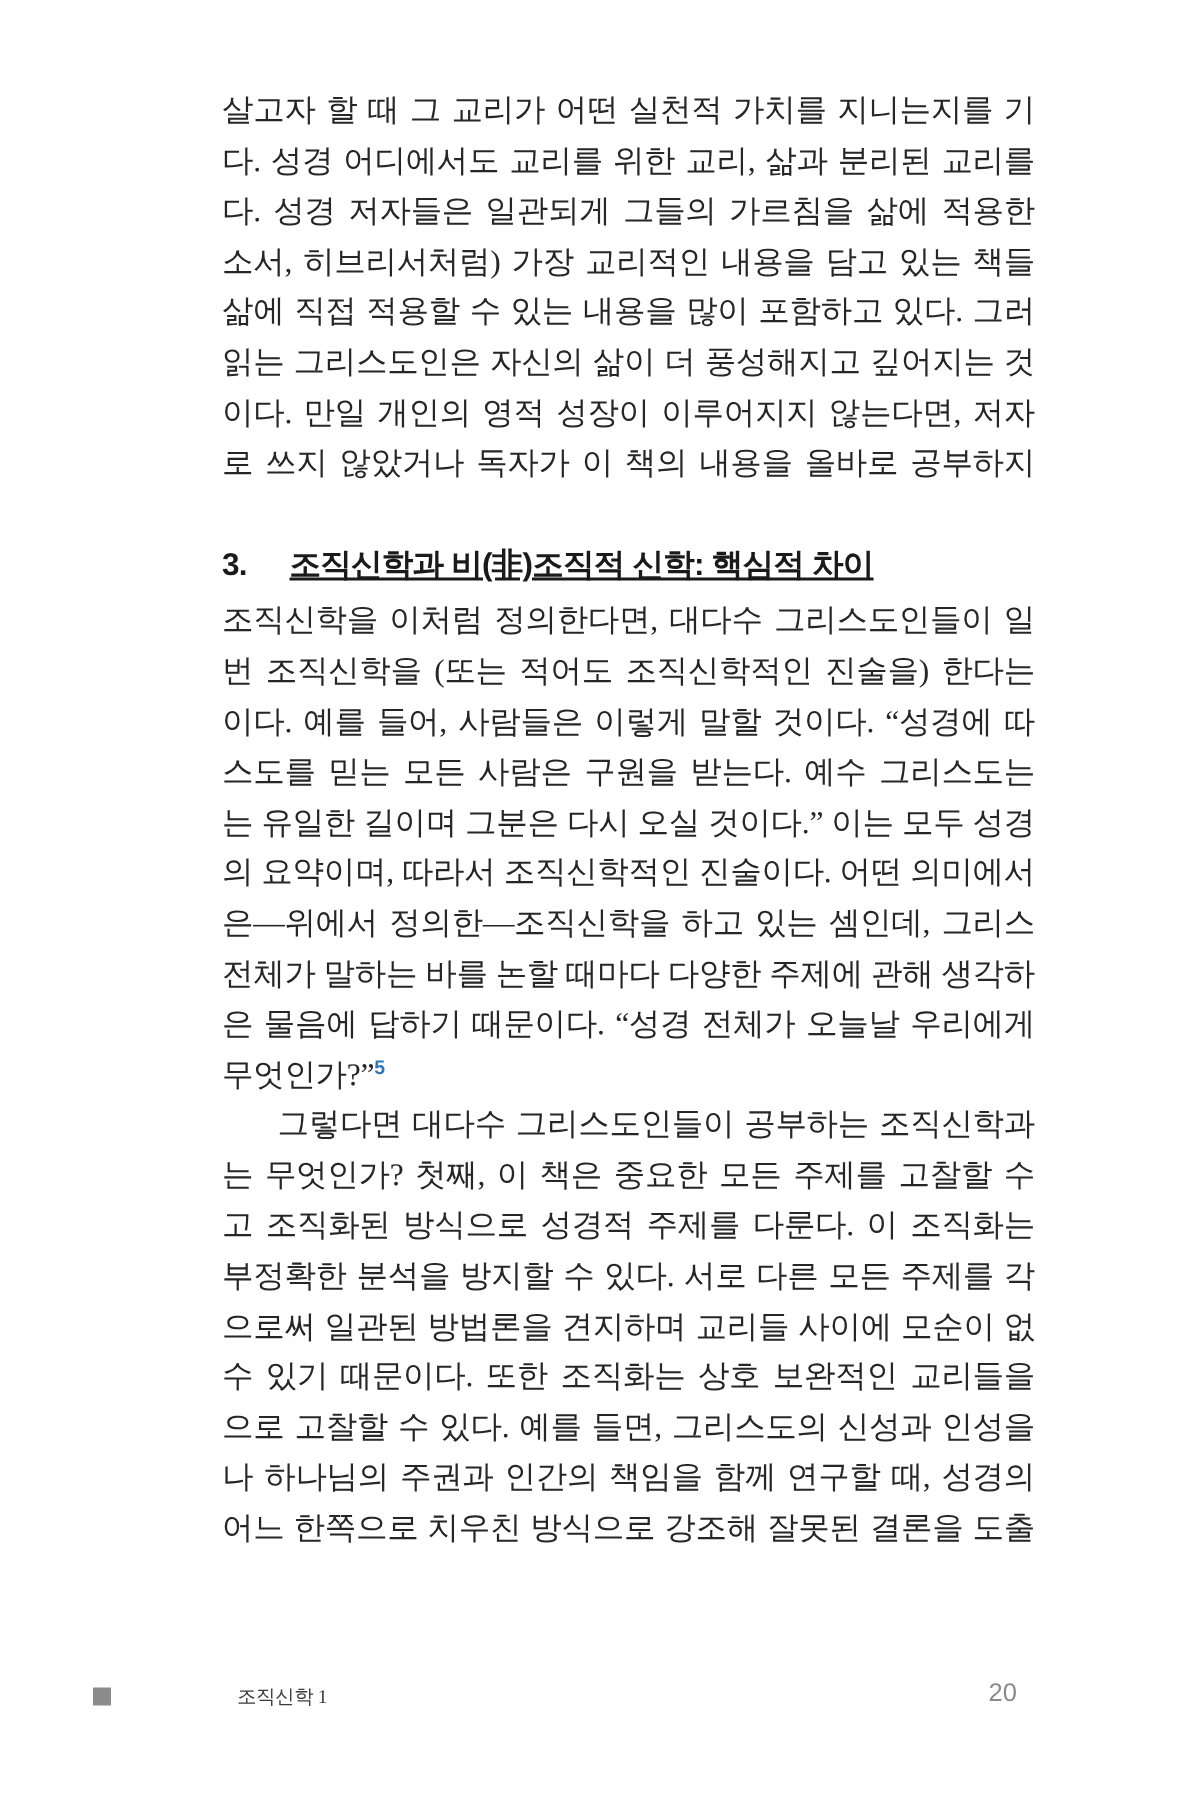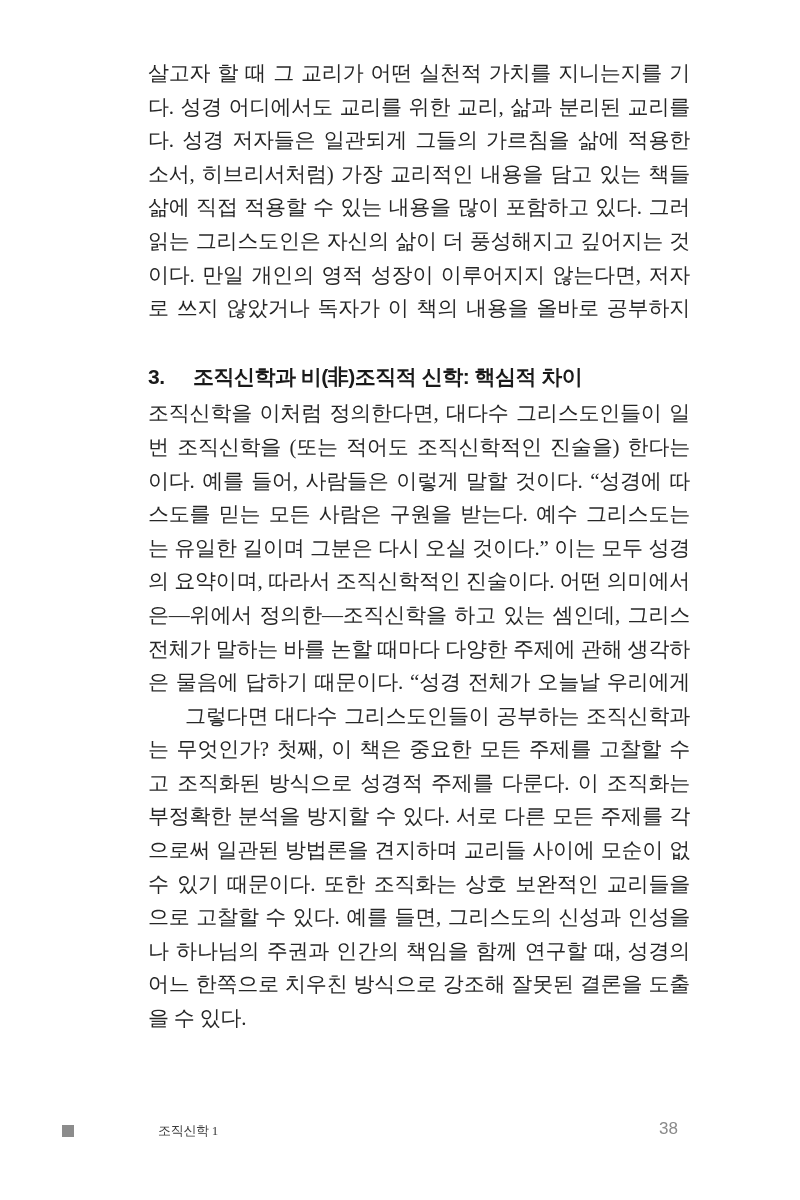--- a/index.html
+++ b/index.html
@@ -40,20 +40,21 @@
   .line.indent { text-indent: 37px; }
   .heading {
     margin-top: 34px;
     margin-bottom: 4px;
     font-family: "Liberation Sans", sans-serif;
     font-weight: bold;
     font-size: 21px;
     line-height: 33.6px;
     color: var(--heading_text, #1a1a1a);
     letter-spacing: -0.5px;
+    text-decoration: underline;
   }
   .heading .num {
     display: inline-block;
     width: 45px;
   }
   sup.fn-ref {
     color: var(--footnote_blue, #3377b8);
     font-family: "Liberation Sans", sans-serif;
     font-size: 13px;
     font-weight: bold;
@@ -115,33 +116,34 @@
     <div class="para">
       <div class="line">조직신학을 이처럼 정의한다면, 대다수 그리스도인들이 일주일에도 여러</div>
       <div class="line">번 조직신학을 (또는 적어도 조직신학적인 진술을) 한다는 사실을 알게 될 것</div>
       <div class="line">이다. 예를 들어, 사람들은 이렇게 말할 것이다. “성경에 따르면, 예수 그리</div>
       <div class="line">스도를 믿는 모든 사람은 구원을 받는다. 예수 그리스도는 하나님께로 가</div>
       <div class="line">는 유일한 길이며 그분은 다시 오실 것이다.” 이는 모두 성경이 말하는 바</div>
       <div class="line">의 요약이며, 따라서 조직신학적인 진술이다. 어떤 의미에서 그리스도인</div>
       <div class="line">은—위에서 정의한—조직신학을 하고 있는 셈인데, 그리스도인은 성경</div>
       <div class="line">전체가 말하는 바를 논할 때마다 다양한 주제에 관해 생각하며 다음과 같</div>
       <div class="line">은 물음에 답하기 때문이다. “성경 전체가 오늘날 우리에게 가르치는 바는</div>
+      <div class="line last"><span>무엇인가?”</span><sup class="fn-ref">5</sup>
+      </div>
     </div>
 
     <div class="para">
       <div class="line indent">그렇다면 대다수 그리스도인들이 공부하는 조직신학과 이 책의 차이</div>
       <div class="line">는 무엇인가? 첫째, 이 책은 중요한 모든 주제를 고찰할 수 있도록 주의 깊</div>
       <div class="line">고 조직화된 방식으로 성경적 주제를 다룬다. 이 조직화는 각 주제에 대한</div>
       <div class="line">부정확한 분석을 방지할 수 있다. 서로 다른 모든 주제를 각 주제와 비교함</div>
       <div class="line">으로써 일관된 방법론을 견지하며 교리들 사이에 모순이 없음을 확인할</div>
       <div class="line">수 있기 때문이다. 또한 조직화는 상호 보완적인 교리들을 균형 잡힌 방식</div>
       <div class="line">으로 고찰할 수 있다. 예를 들면, 그리스도의 신성과 인성을 함께 연구하거</div>
       <div class="line">나 하나님의 주권과 인간의 책임을 함께 연구할 때, 성경의 온전한 계시를</div>
       <div class="line">어느 한쪽으로 치우친 방식으로 강조해 잘못된 결론을 도출하는 것을 막</div>
-      <div class="line last">을 수 있다.</div>
     </div>
 
   </div>
 
   <div class="footer-square"></div>
   <div class="footer-title">조직신학 1</div>
-  <div class="page-number">38</div>
+  <div class="page-number">20</div>
 </div>
 
 </body></html>

